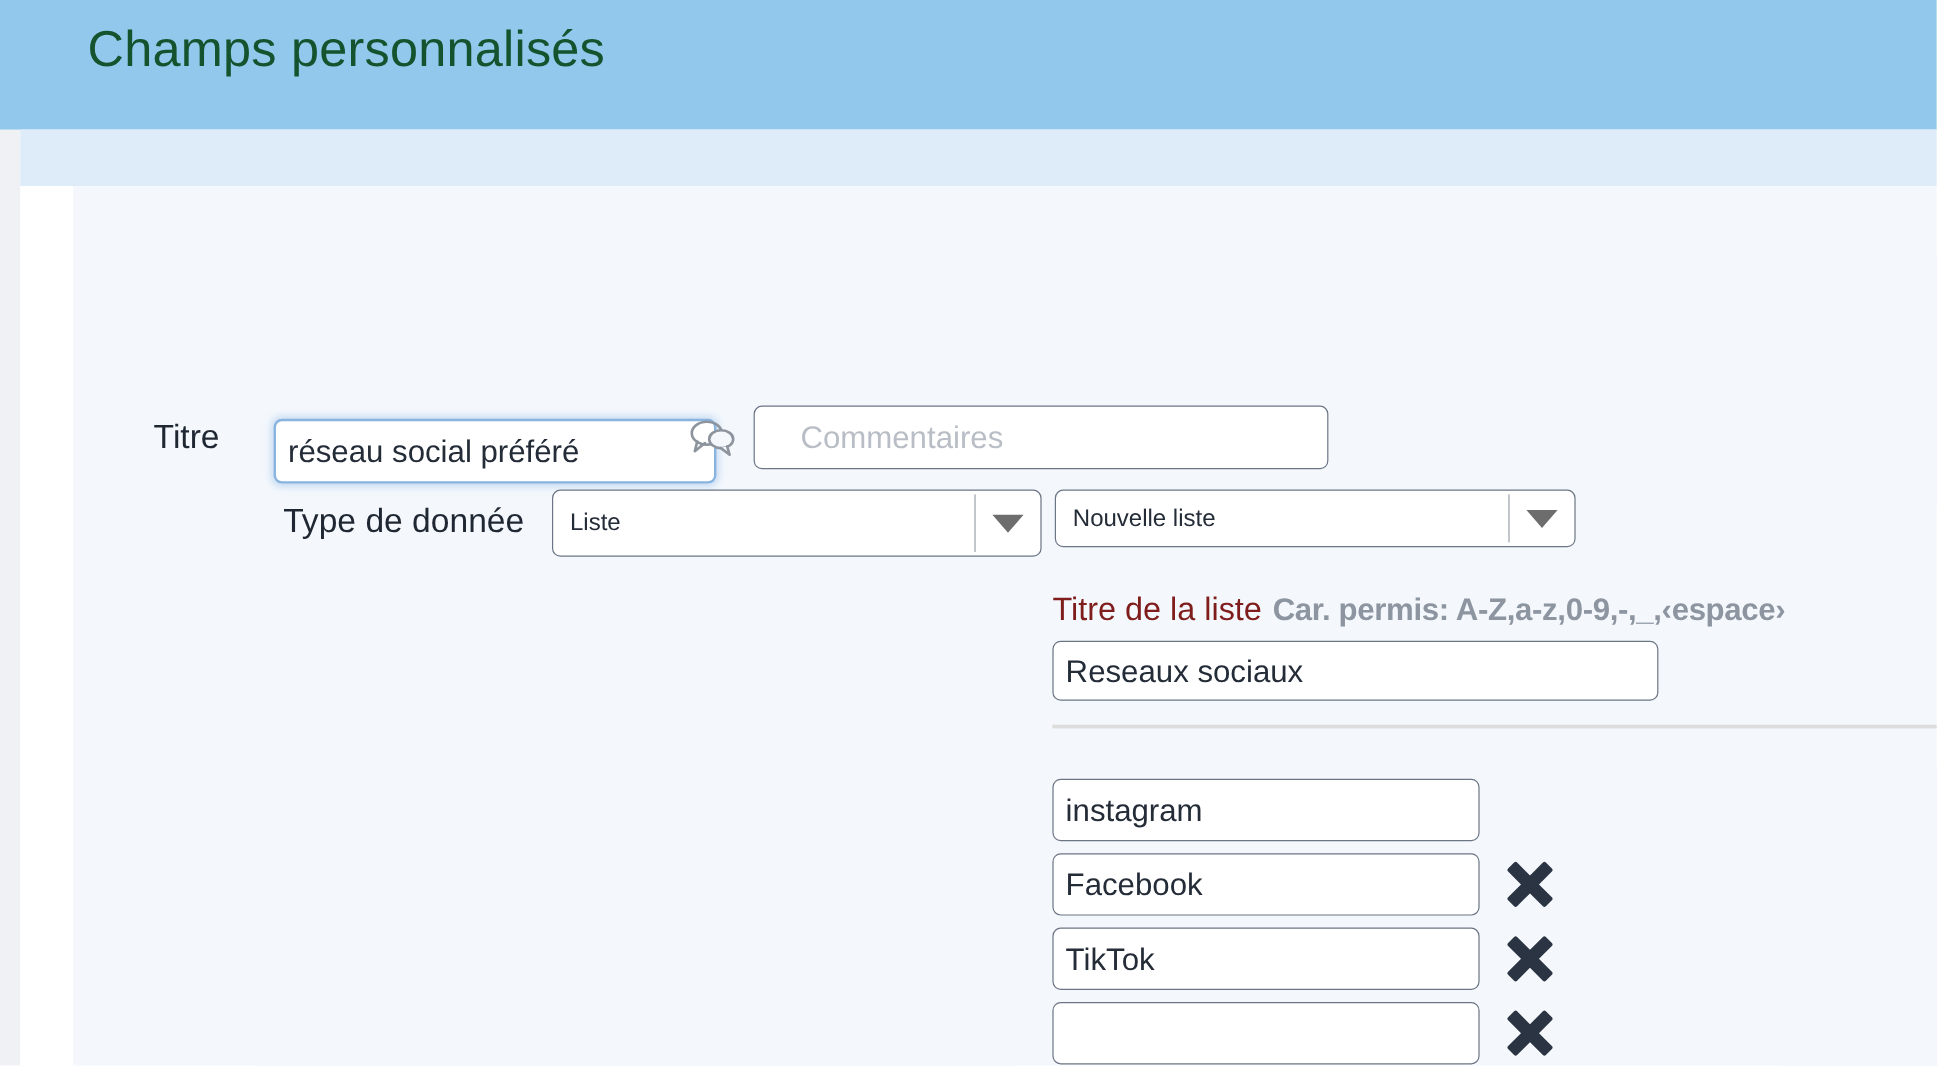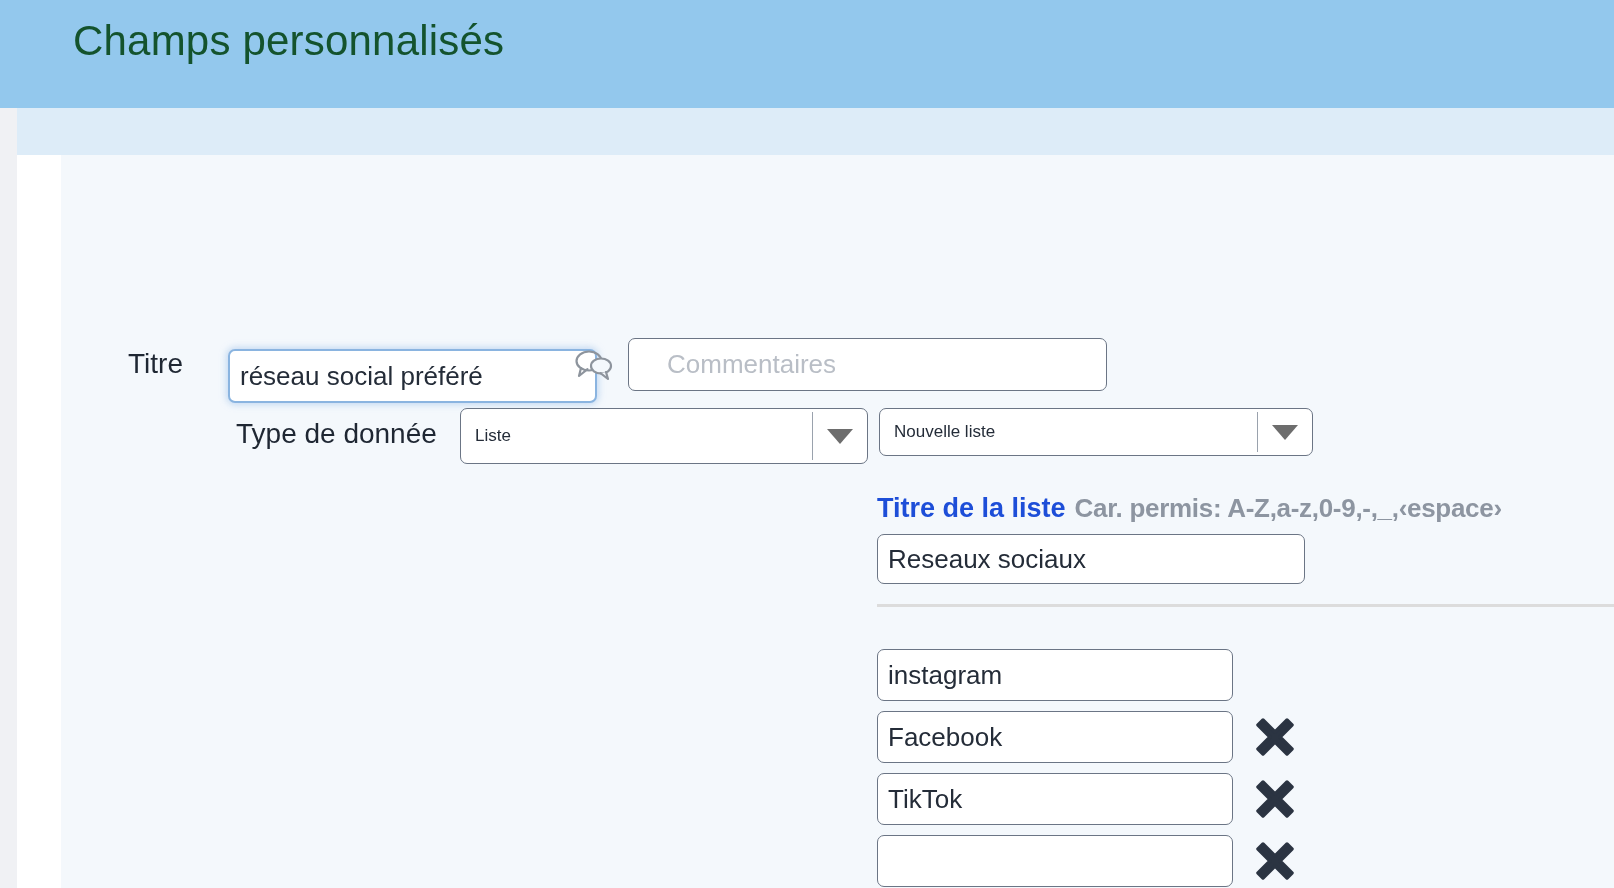--- a/index.html
+++ b/index.html
@@ -94,21 +94,21 @@
     position: absolute;
     box-sizing: border-box;
     background: #ffffff;
     border: 1.5px solid #6b7585;
     border-radius: 7px;
     display: flex;
     align-items: center;
   }
   .select-box .sel-value {
     flex: 1 1 auto;
-    font-size: 17px;
+    font-size: 20px;
     color: #242c38;
     padding-left: 14px;
     white-space: nowrap;
     overflow: hidden;
   }
   .select-box .sel-divider {
     width: 1.5px;
     align-self: stretch;
     background: #9aa2ad;
     margin: 3px 0;
@@ -165,34 +165,34 @@
   
   .titre-row {
     position: absolute;
     left: 816px; top: 338px;
     display: flex;
     align-items: baseline;
     white-space: nowrap;
   }
   .titre-strong {
     font-size: 27px;
-    font-weight: bold;
-    color: #1d4ed8;
+    font-weight: normal;
+    color: #7f1d1d;
   }
   .titre-hint {
     font-size: 26px;
     font-weight: bold;
     color: #8d95a1;
     margin-left: 9px;
     letter-spacing: -0.3px;
   }
   #titre-input {
     position: absolute;
     left: 816px; top: 379px;
-    width: 428px; height: 50px;
+    width: 505px; height: 50px;
   }
   .divider {
     position: absolute;
     left: 816px; top: 449px;
     width: 737px; height: 3px;
     background: #dcdcdc;
   }
 
   
   #options-list {

